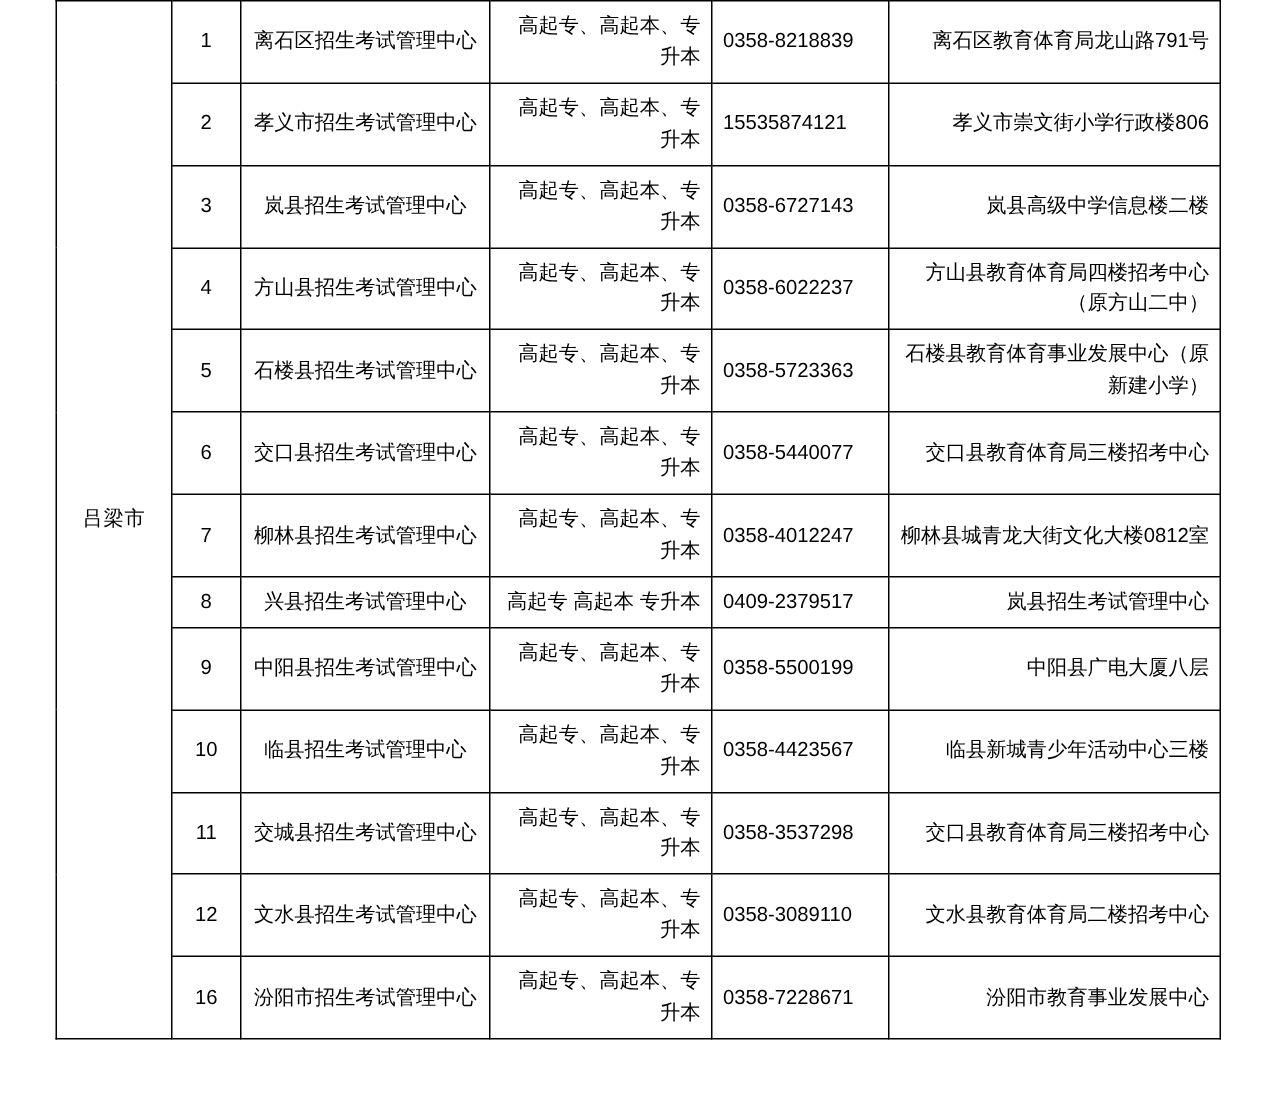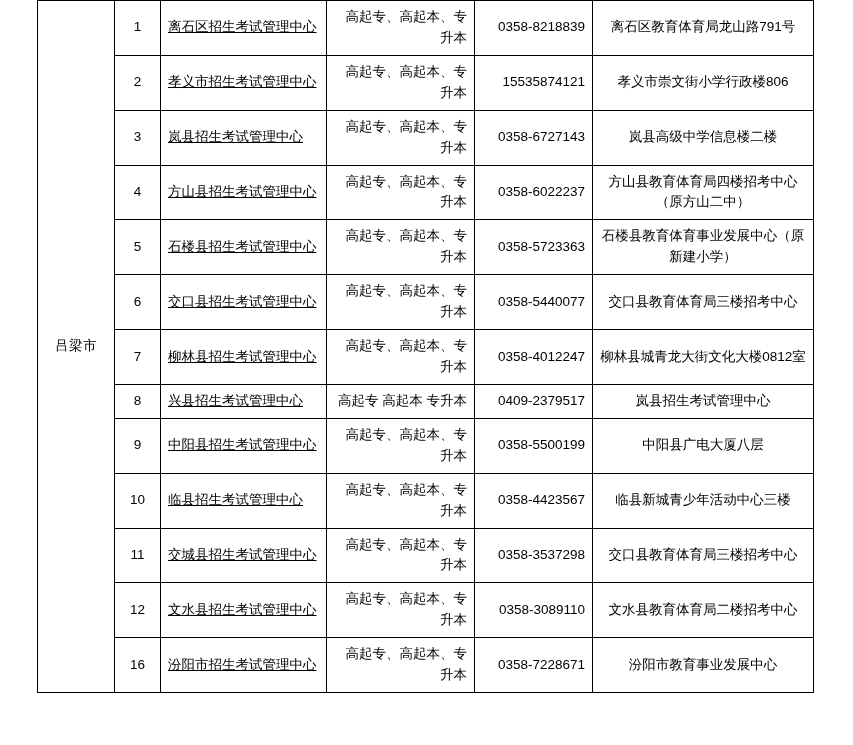--- a/index.html
+++ b/index.html
@@ -45,30 +45,30 @@
 
   td.region {
     text-align: center;
     font-size: 14px;
     letter-spacing: 0.5px;
   }
   td.index {
     text-align: center;
   }
   td.name {
-    text-decoration: underline;
+    text-align: center;
   }
   td.type {
     text-align: right;
   }
   td.phone {
-    text-align: right;
+    text-align: left;
   }
   td.addr {
-    text-align: center;
+    text-align: right;
   }
   
   table.reg-table tr:first-child td {
     border-top: 1px solid #000000;
   }
 </style>
 </head>
 <body>
 
 <div class="page">

